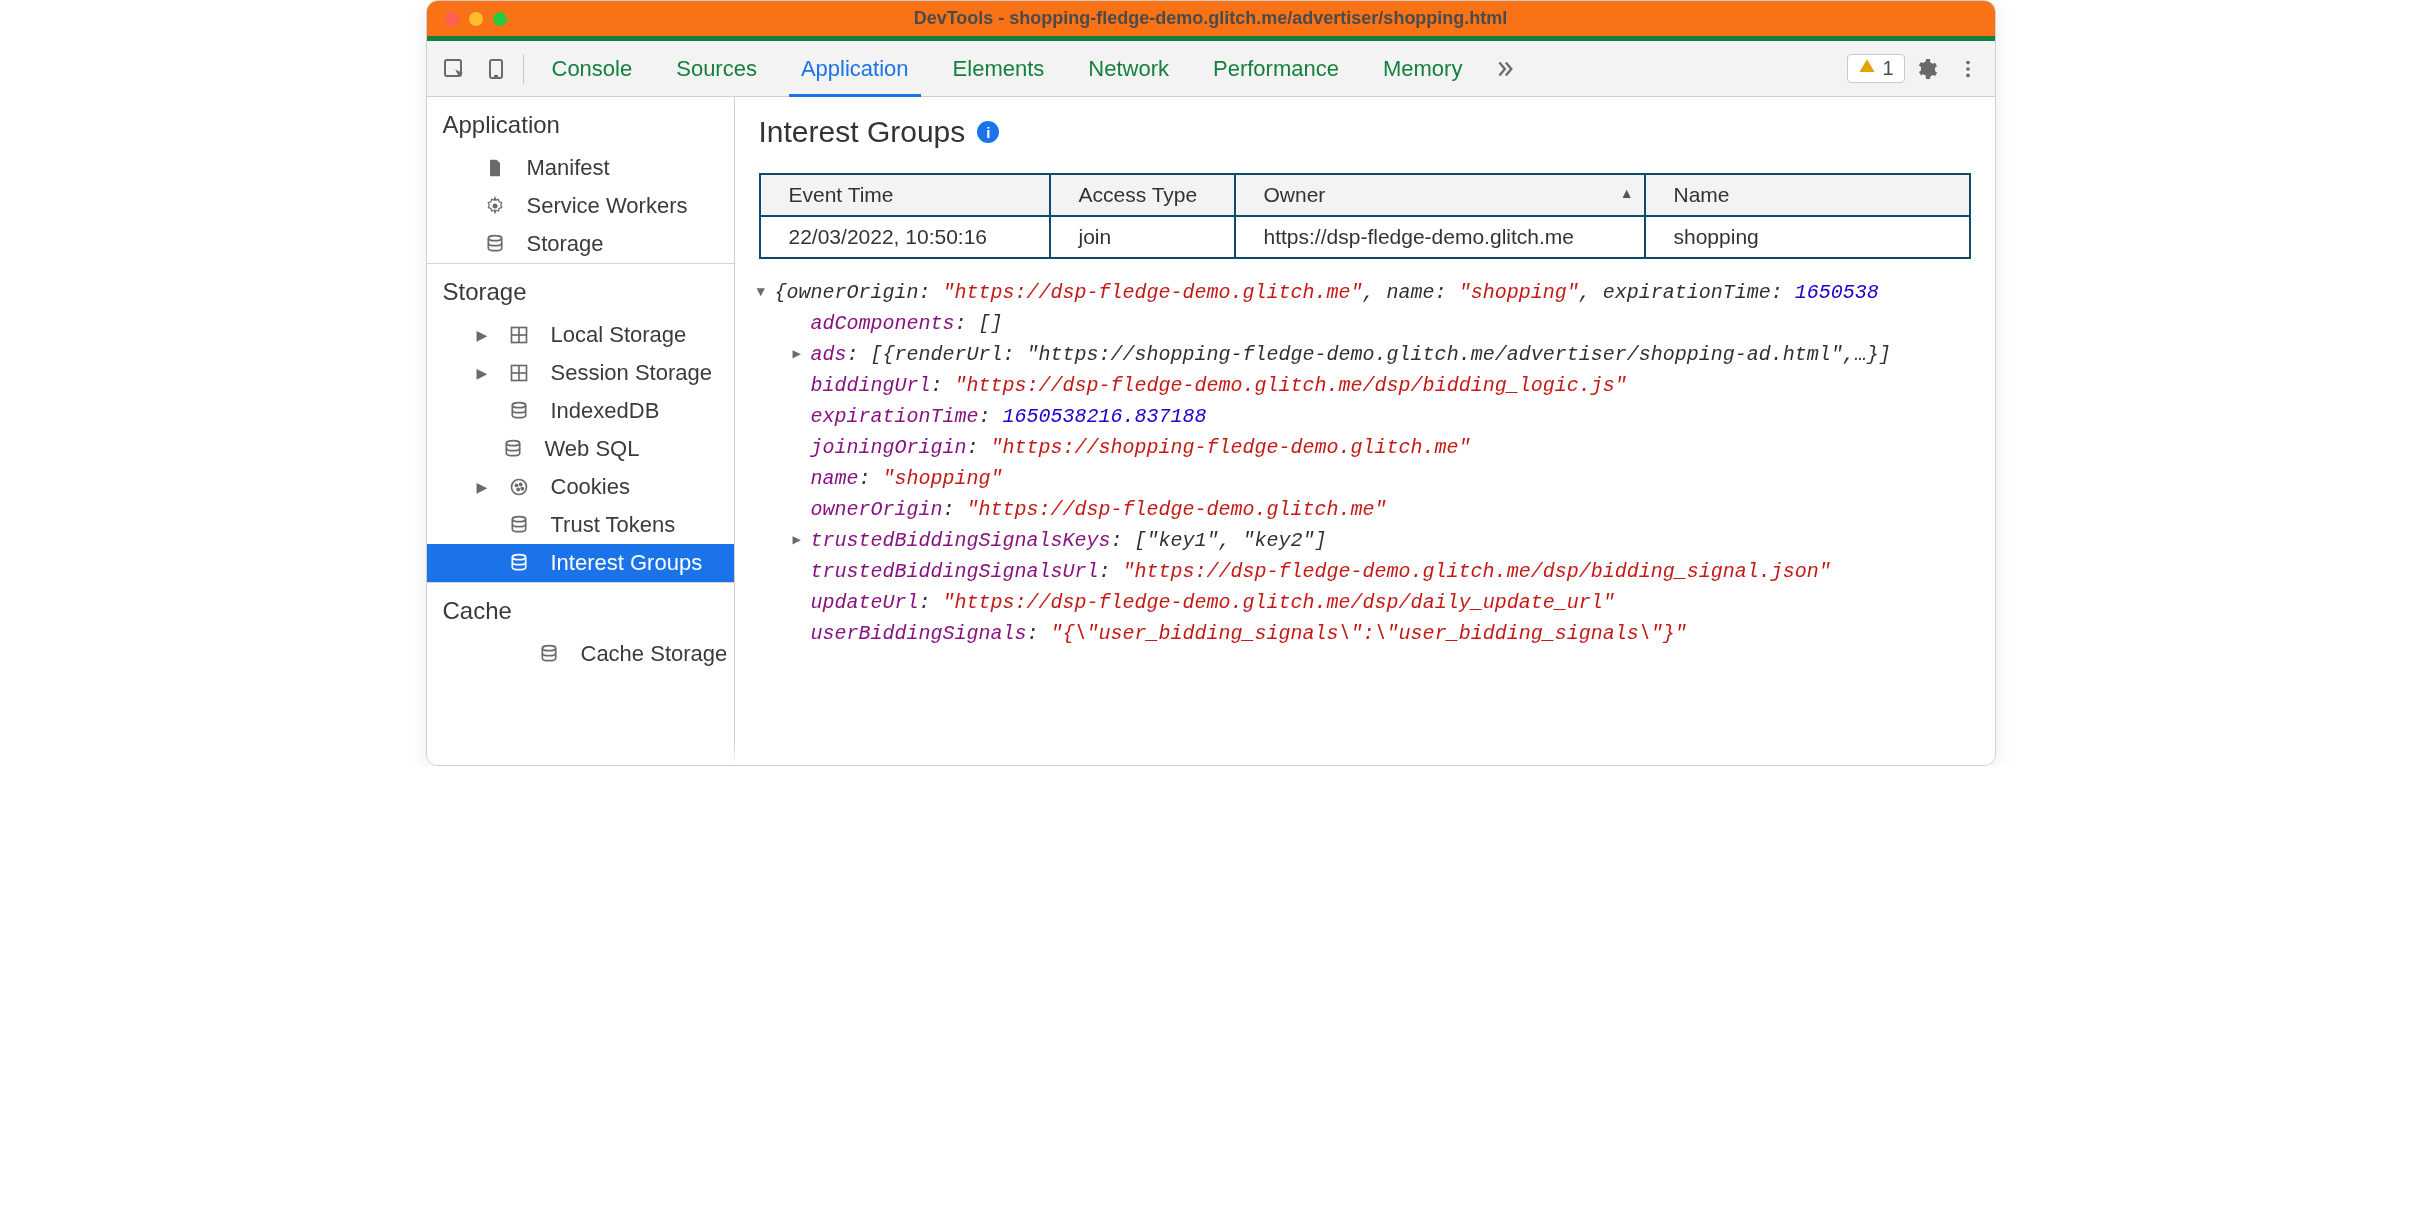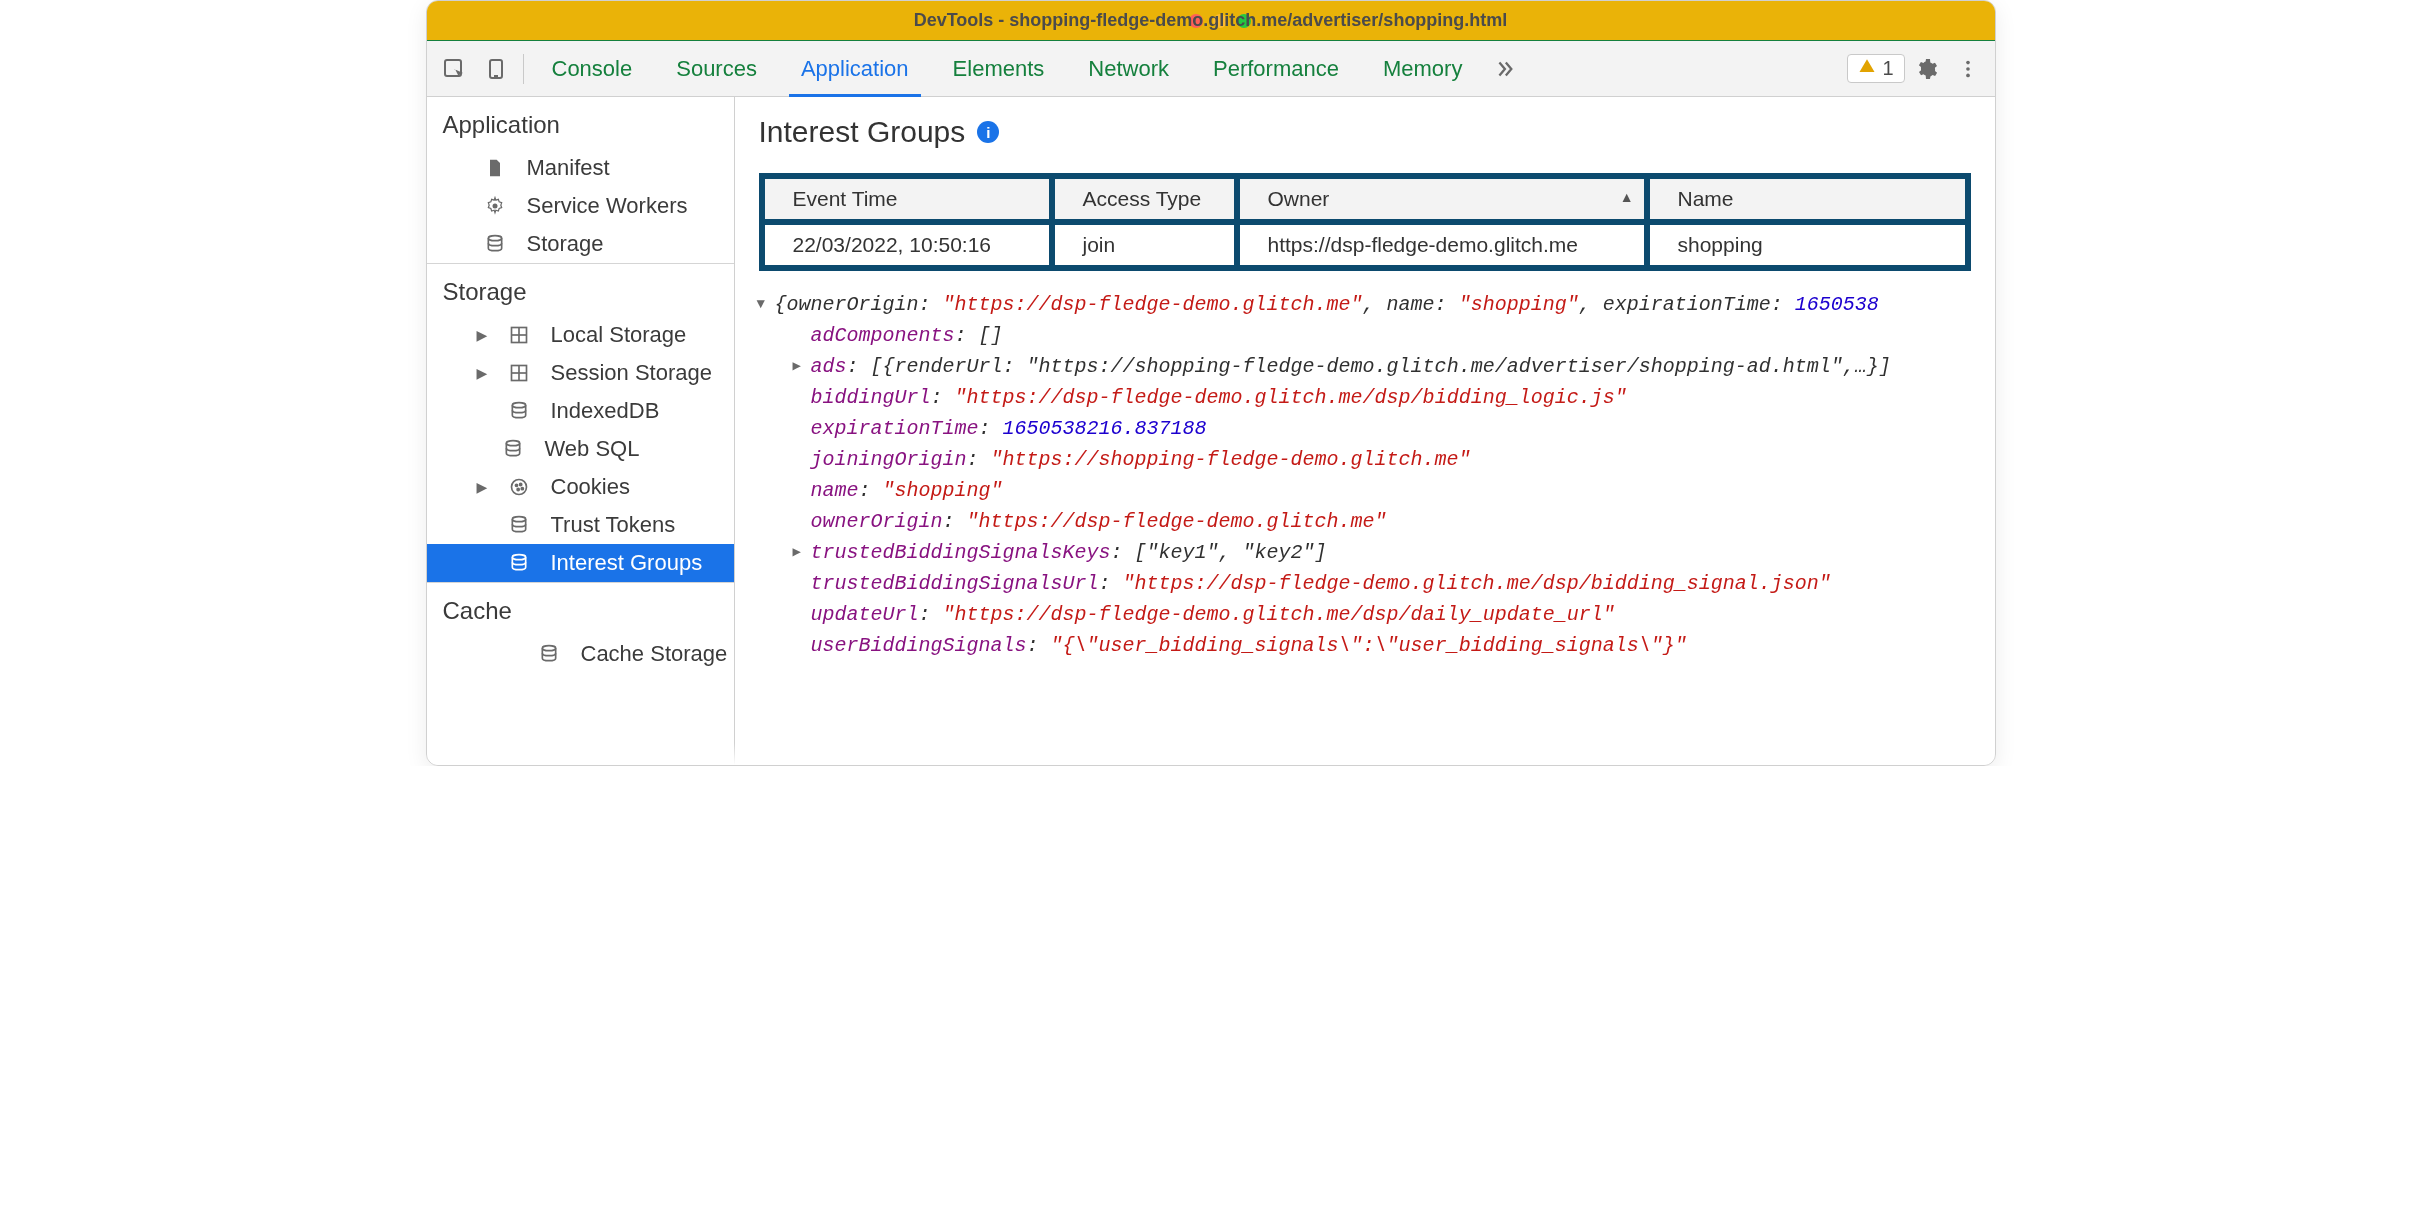--- a/index.html
+++ b/index.html
@@ -15,26 +15,25 @@
     margin: 0 auto;
     border: 1px solid #d0d0d0;
     border-radius: 12px;
     overflow: hidden;
     box-shadow: 0 6px 22px rgba(0,0,0,.08);
     background: #fff;
   }
   
   .titlebar {
     height: 40px;
-    background: #eab308;
-    border-bottom: 1px solid #15803d;
+    background: #f97316;
+    border-bottom: 5px solid #15803d;
     display: flex;
     align-items: center;
     position: relative;
-    justify-content: center;
   }
   .traffic-lights { display: flex; gap: 10px; padding-left: 18px; }
   .tl { width: 14px; height: 14px; border-radius: 50%; }
   .tl.red { background: #ff5f57; }
   .tl.yellow { background: #febc2e; }
   .tl.green { background: #28c840; }
   .title {
     position: absolute; left: 0; right: 0; text-align: center;
     font-size: 18px; font-weight: 600; color: #4b4b4b; pointer-events: none;
   }
@@ -106,21 +105,21 @@
   .info-badge {
     width:22px; height:22px; border-radius:50%; background:#1a73e8; color:#fff;
     font-size:15px; font-weight:700; display:inline-flex; align-items:center; justify-content:center;
   }
 
   table.grid {
     border-collapse: collapse; width: calc(100% - 48px); margin: 20px 24px 0 24px;
     font-size: 21px;
   }
   table.grid th, table.grid td {
-    border: 6px solid #0c4a6e; padding: 8px 28px; text-align: left; font-weight: 400;
+    border: 2px solid #0c4a6e; padding: 8px 28px; text-align: left; font-weight: 400;
   }
   table.grid th { background: #f3f3f3; color:#333; position: relative; }
   .sort-caret { position:absolute; right:10px; top:10px; color:#555; font-size:14px; }
 
   
   .obj {
     font-family: Menlo, Consolas, "Courier New", monospace;
     font-size: 20px; line-height: 1.55;
     padding: 18px 10px 10px 22px;
     white-space: nowrap; overflow: hidden;

